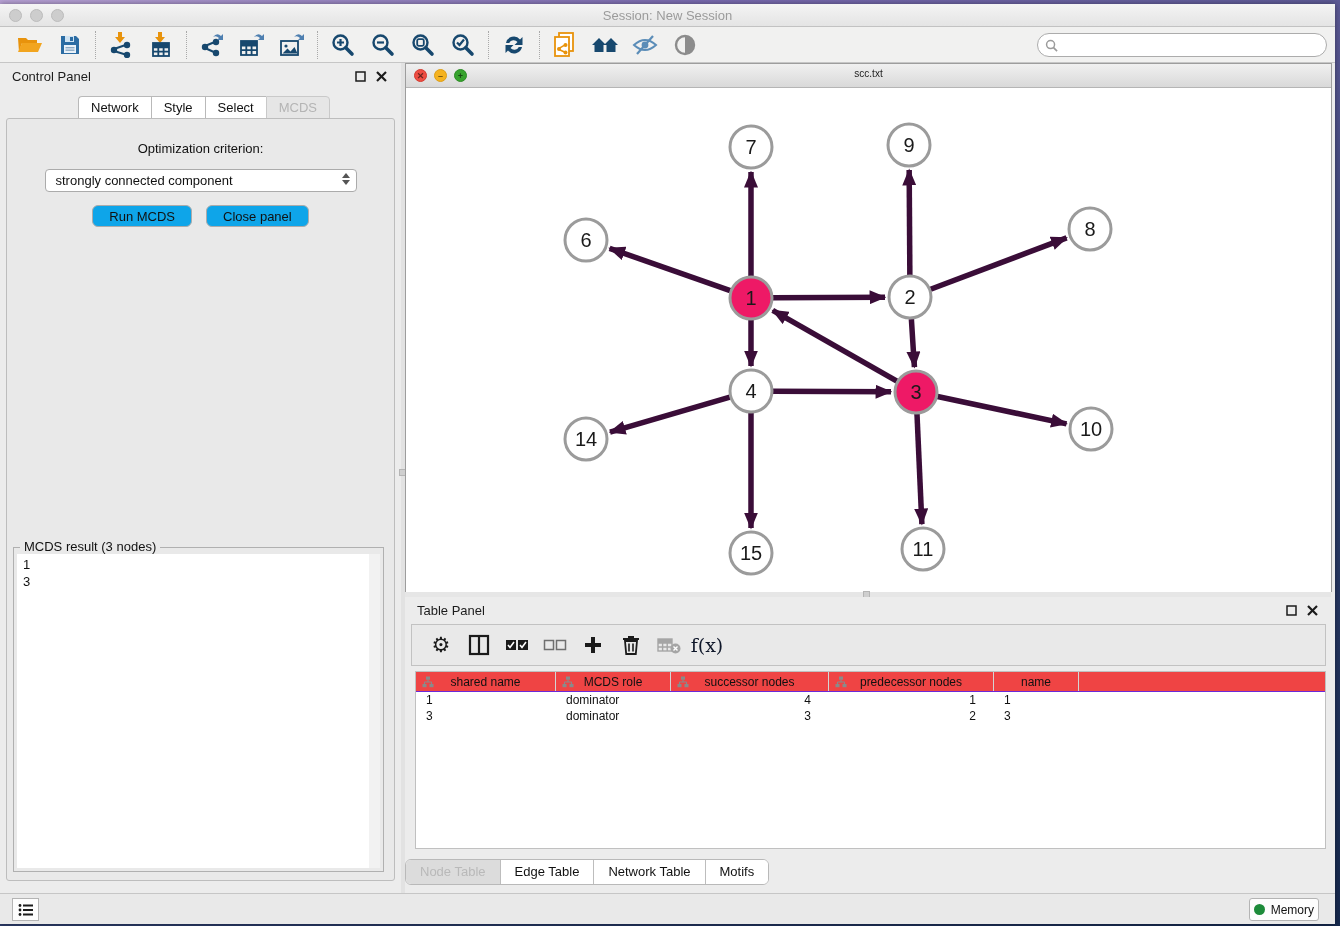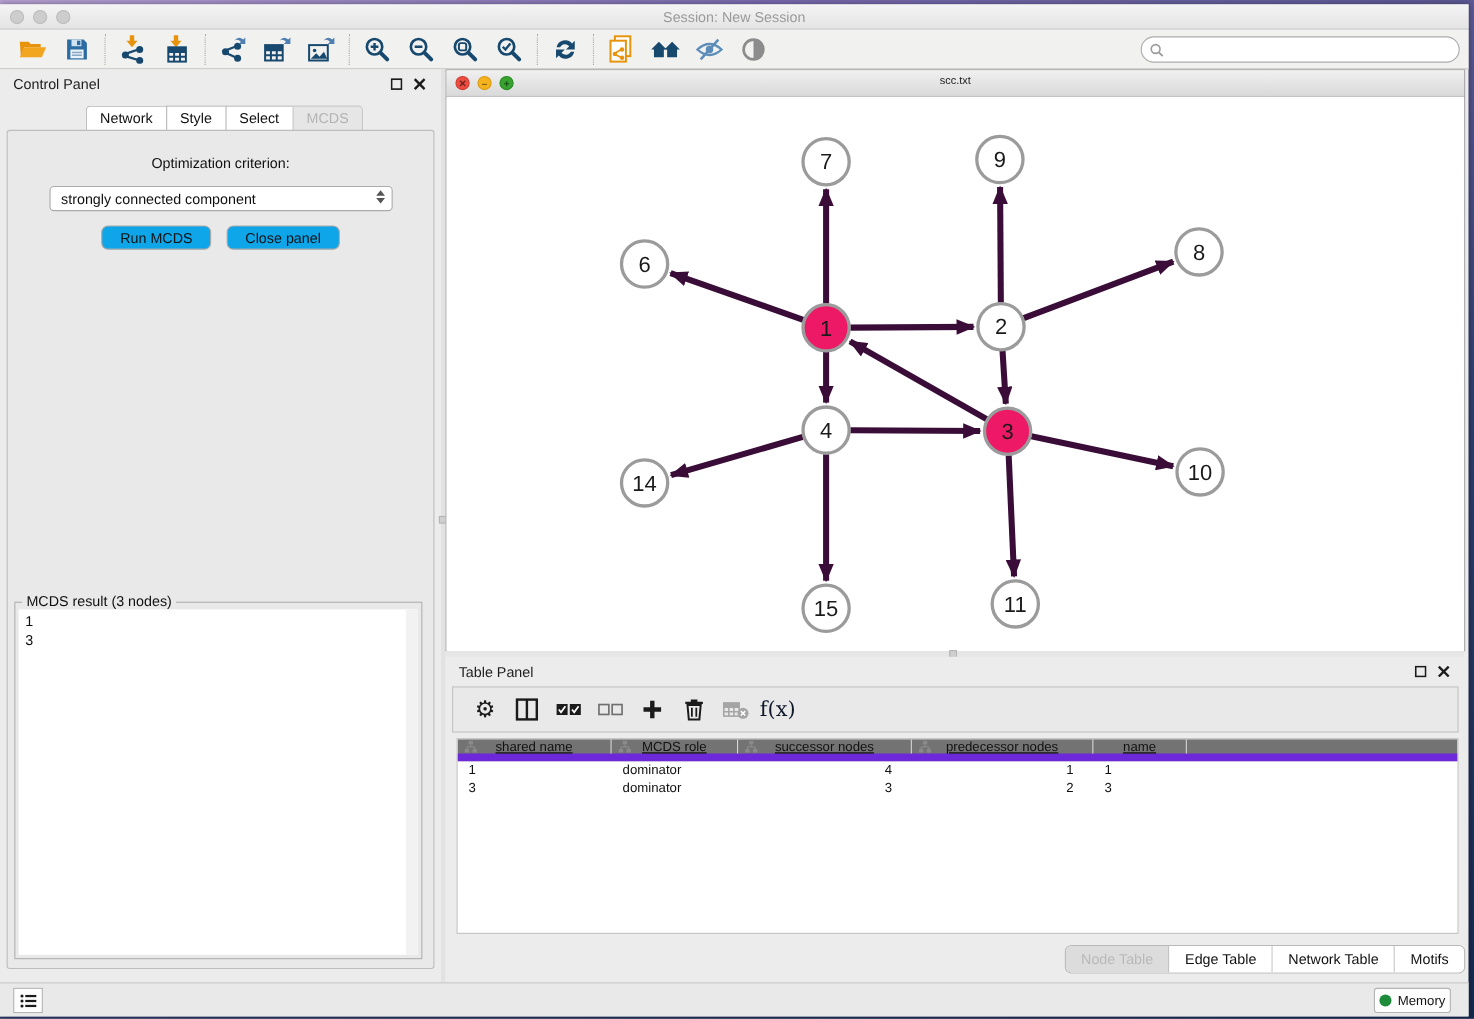--- a/index.html
+++ b/index.html
@@ -83,27 +83,27 @@
 
   
   .table-panel { position:absolute; left:405px; top:534px; width:927px; bottom:0; background:#ececec; }
   .tp-toolbar { position:absolute; top:27px; left:6px; right:6px; height:42px;
     background:#e9e9e9; border:1px solid #c2c2c2; display:flex; align-items:center; padding-left:12px; gap:4px; }
   .tp-btn { width:34px; height:34px; display:flex; align-items:center; justify-content:center; }
   .fx { font-family:"DejaVu Serif", serif; font-size:19px; color:#0f172a; }
   .gear-glyph { font-family:"DejaVu Sans", sans-serif; font-size:21px; color:#1b1b1b; line-height:1; }
   .tp-table { position:absolute; top:74px; left:10px; right:6px; bottom:44px; background:#fff;
     border:1px solid #c0c0c0; overflow:hidden; }
-  .tp-headrow { display:flex; height:20px; background:#737373; border-bottom:7px solid #6d28d9;text-decoration:underline; }
+  .tp-headrow { display:flex; height:20px; background:#ef4444; border-bottom:1px solid #6d28d9; }
   .tp-hcell { display:flex; align-items:center; justify-content:center; gap:5px;
     font-size:12px; color:#111; border-right:1px solid #d4d4d4; position:relative; }
   .tp-hcell svg { position:absolute; left:6px; }
   .tp-row { display:flex; height:16px; font-size:12px; color:#111; }
   .tp-cell { overflow:hidden; white-space:nowrap; }
-  .tp-tabs { position:absolute; bottom:8px; left:0; right:0; display:flex; justify-content:flex-end; }
+  .tp-tabs { position:absolute; bottom:8px; left:0; right:0; display:flex; justify-content:flex-start; }
   .tp-tabbar { display:flex; border:1px solid #b9b9b9; border-radius:6px; overflow:hidden; background:#fff; }
   .tp-tab { font-size:13px; padding:4px 14px 5px; border-right:1px solid #bdbdbd; color:#111; background:#fff; }
   .tp-tab:last-child { border-right:none; }
   .tp-tab.sel { background:#dcdcdc; color:#b9b9b9; }
 
   
   .statusbar { position:absolute; bottom:0; left:0; right:0; height:31px;
     background:#e9e9e9; border-top:1px solid #c6c6c6; }
   .status-left-btn { position:absolute; left:12px; top:4px; width:27px; height:23px; background:#fdfdfd;
     border:1px solid #b4b4b4; display:flex; align-items:center; justify-content:center; }

